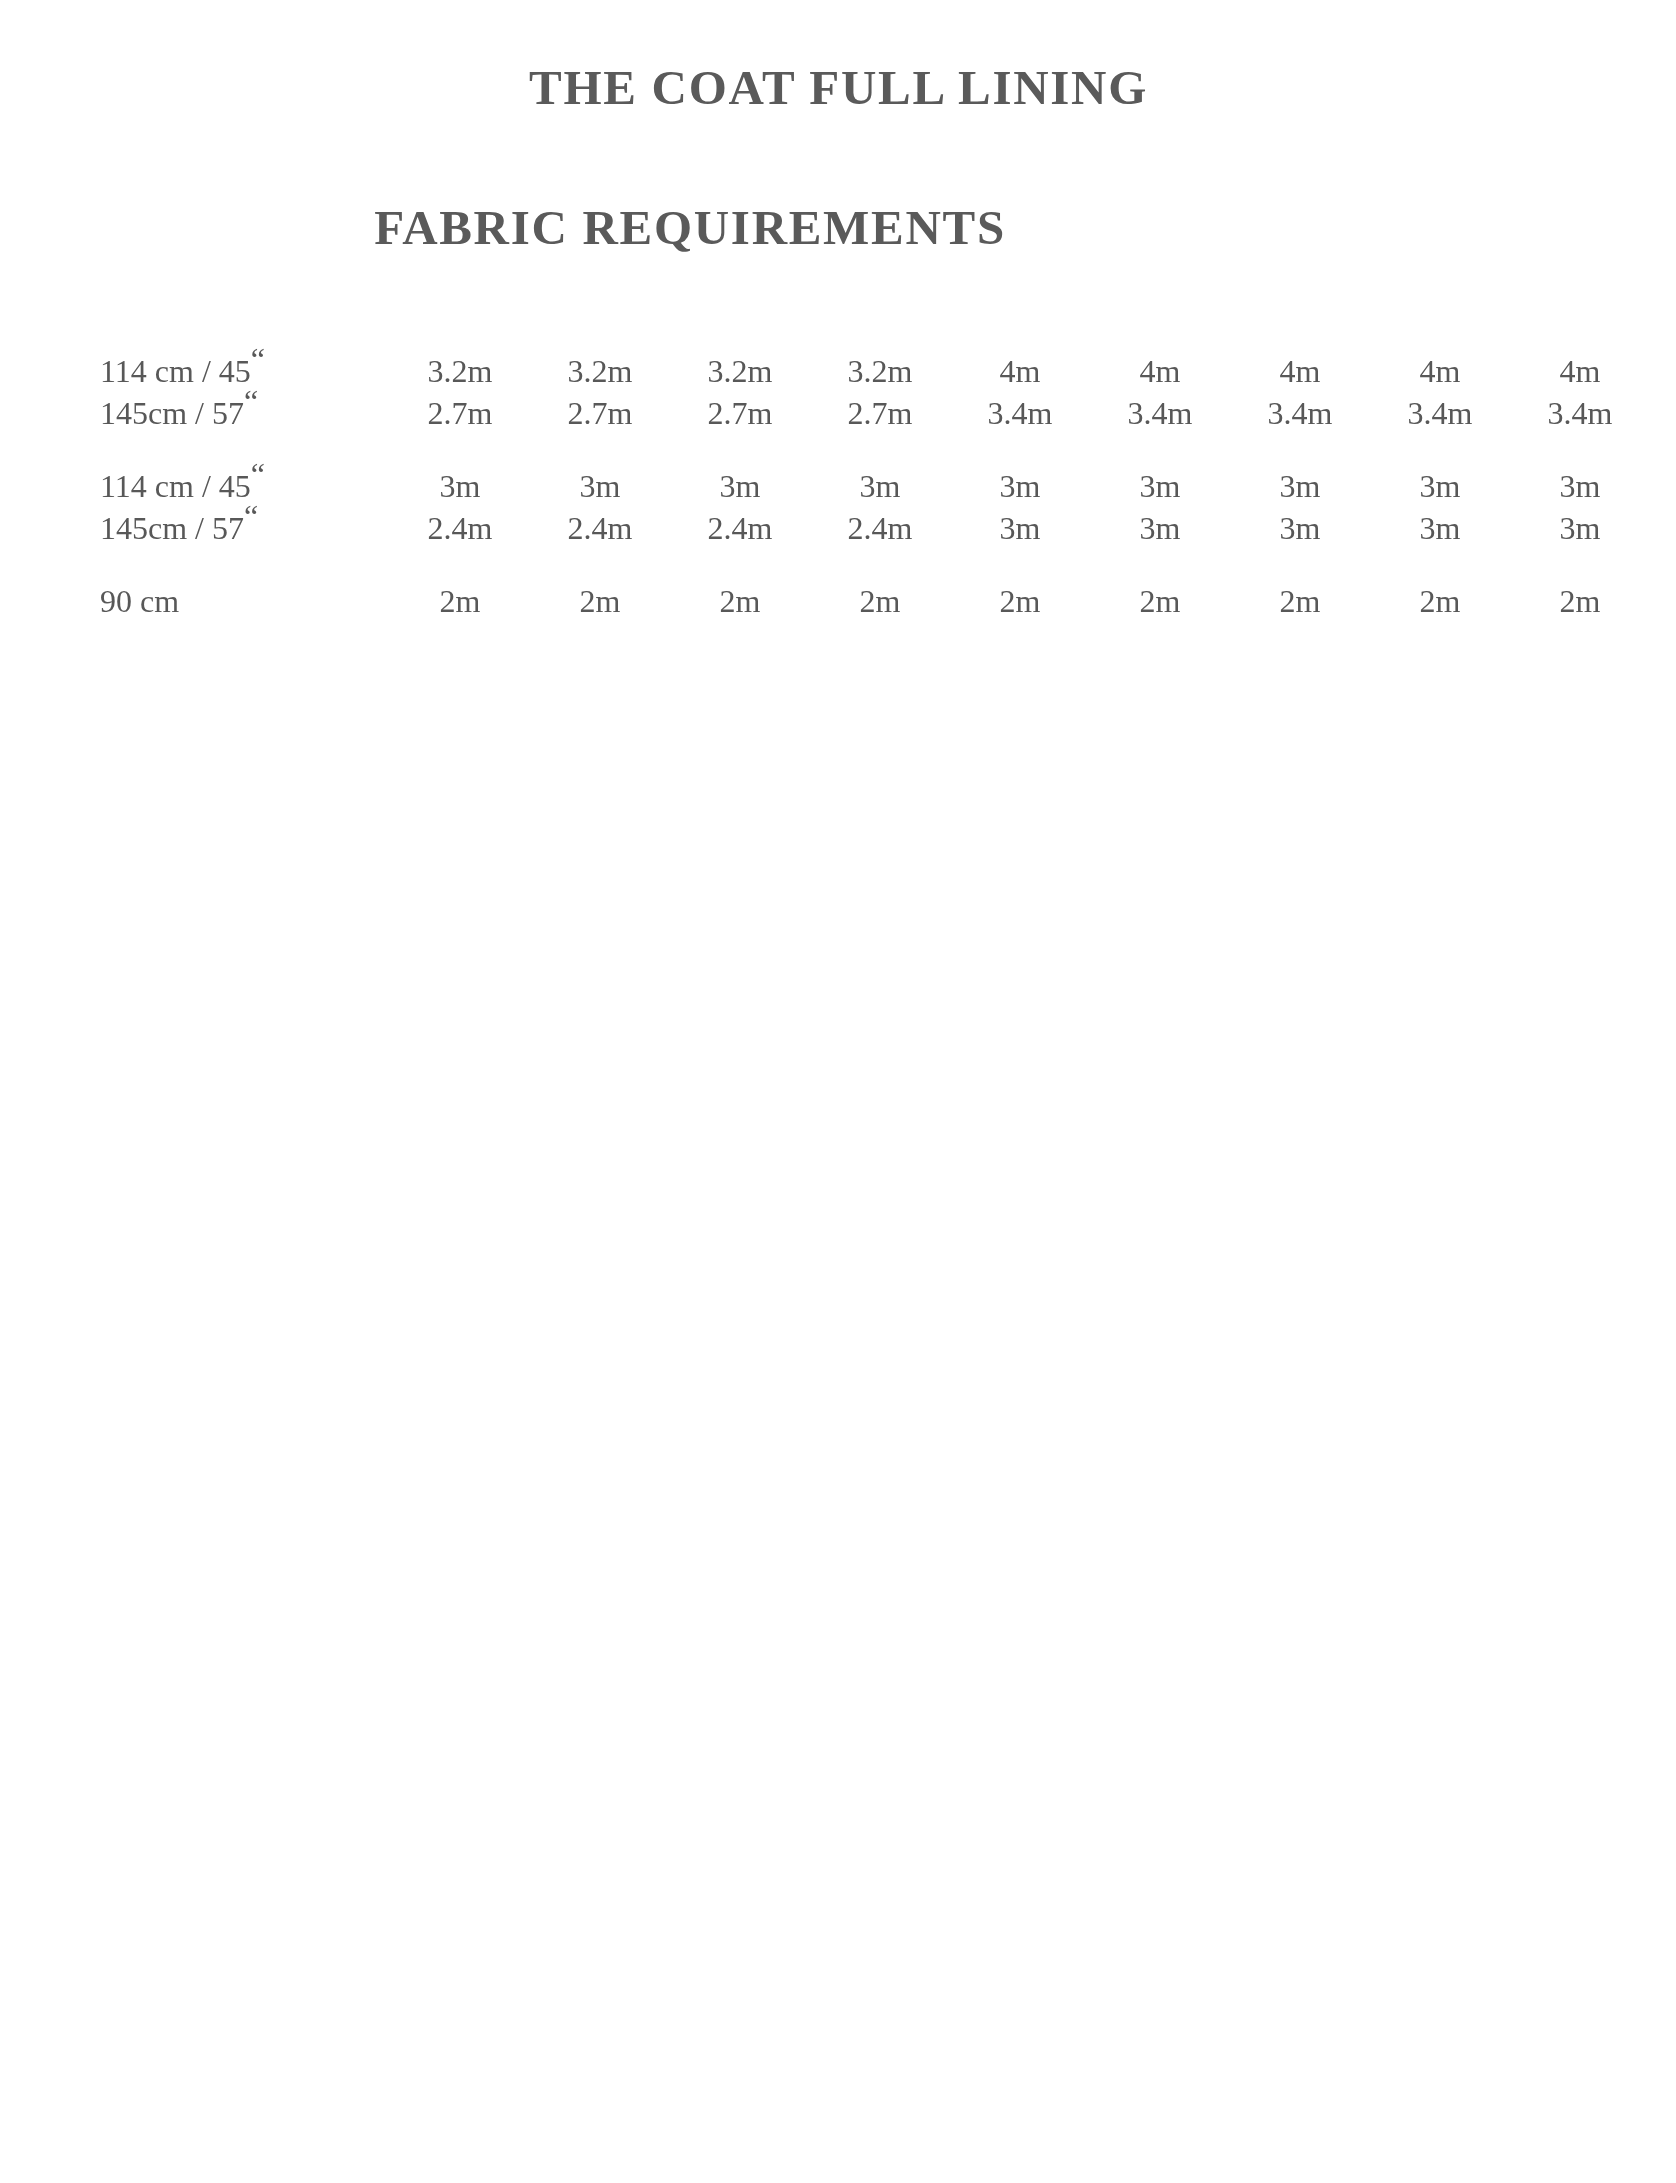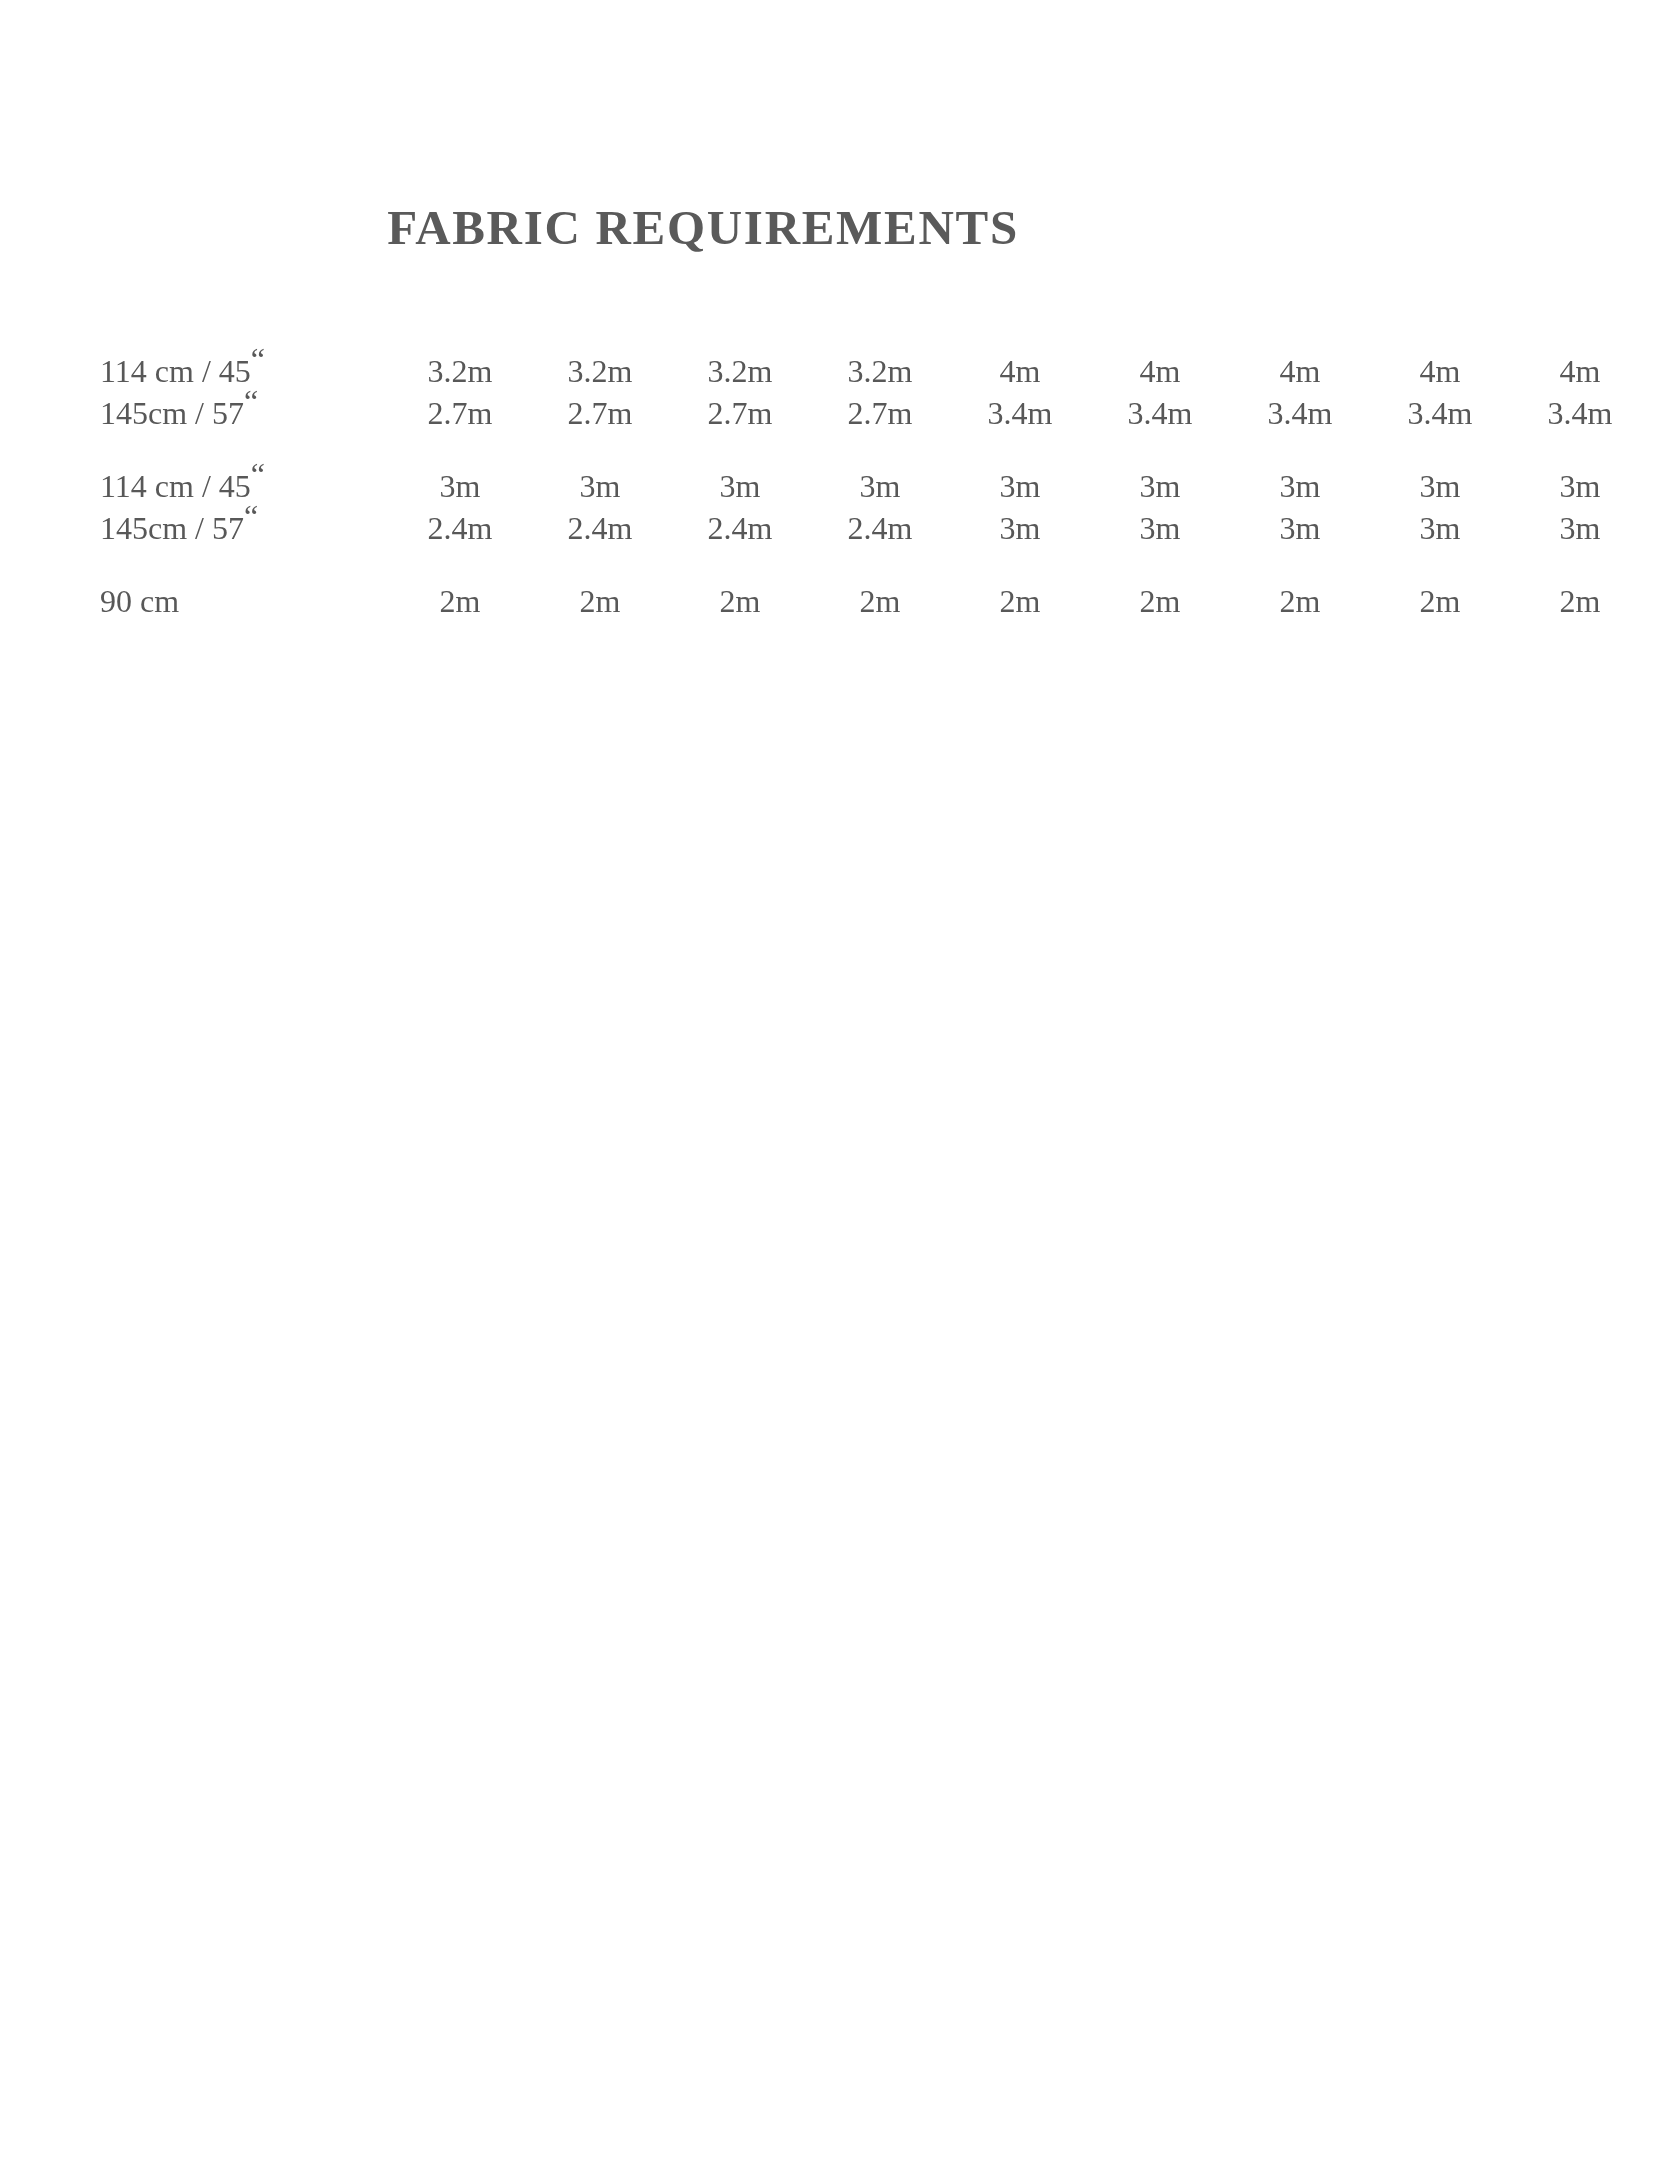--- a/index.html
+++ b/index.html
@@ -43,21 +43,21 @@
     font-size: 49px;
     letter-spacing: 1.7px;
     color: #5a5a5a;
     line-height: 1.1;
     margin: 0;
     white-space: nowrap;
   }
 
   .subtitle-block {
     position: absolute;
-    left: 17px;
+    left: 4px;
     top: 201px;
     width: 1372px;
     text-align: center;
   }
 
   .doc-subtitle {
     font-family: "Liberation Serif", "DejaVu Serif", serif;
     font-weight: bold;
     font-size: 49px;
     letter-spacing: 1.7px;
@@ -125,20 +125,23 @@
     font-size: 32px;
     color: #585858;
     line-height: 1;
   }
 </style>
 </head>
 <body>
 
 <div class="page">
 
+  <div class="title-block">
+    <h1 class="doc-title">THE COAT FULL LINING</h1>
+  </div>
 
   <div class="subtitle-block">
     <h2 class="doc-subtitle">FABRIC REQUIREMENTS</h2>
   </div>
 
   <div class="table-area" id="table-area">
       <div class="section">
         <div class="req-row">
           <div class="row-label"><span>114 cm / 45</span><span class="inch-mark">“</span></div>
           <div class="row-values">

